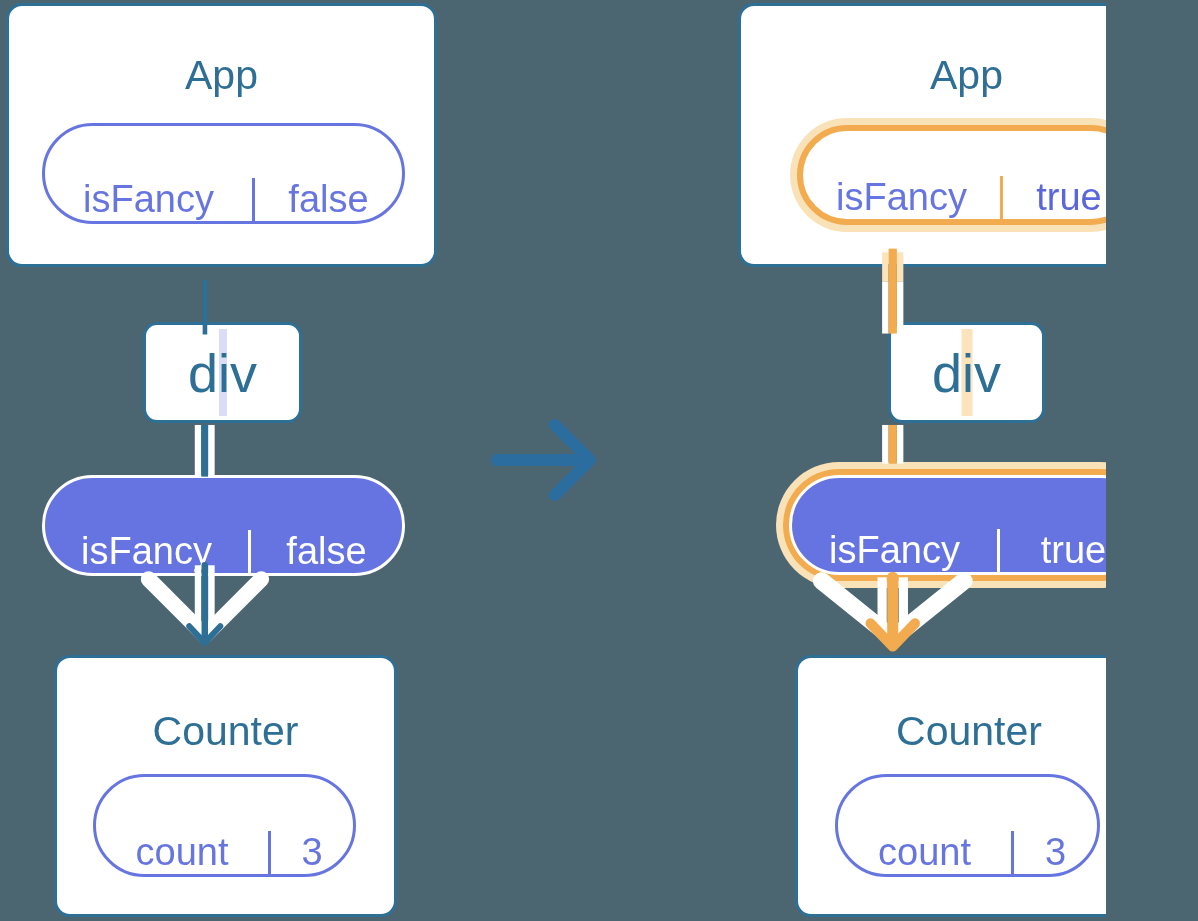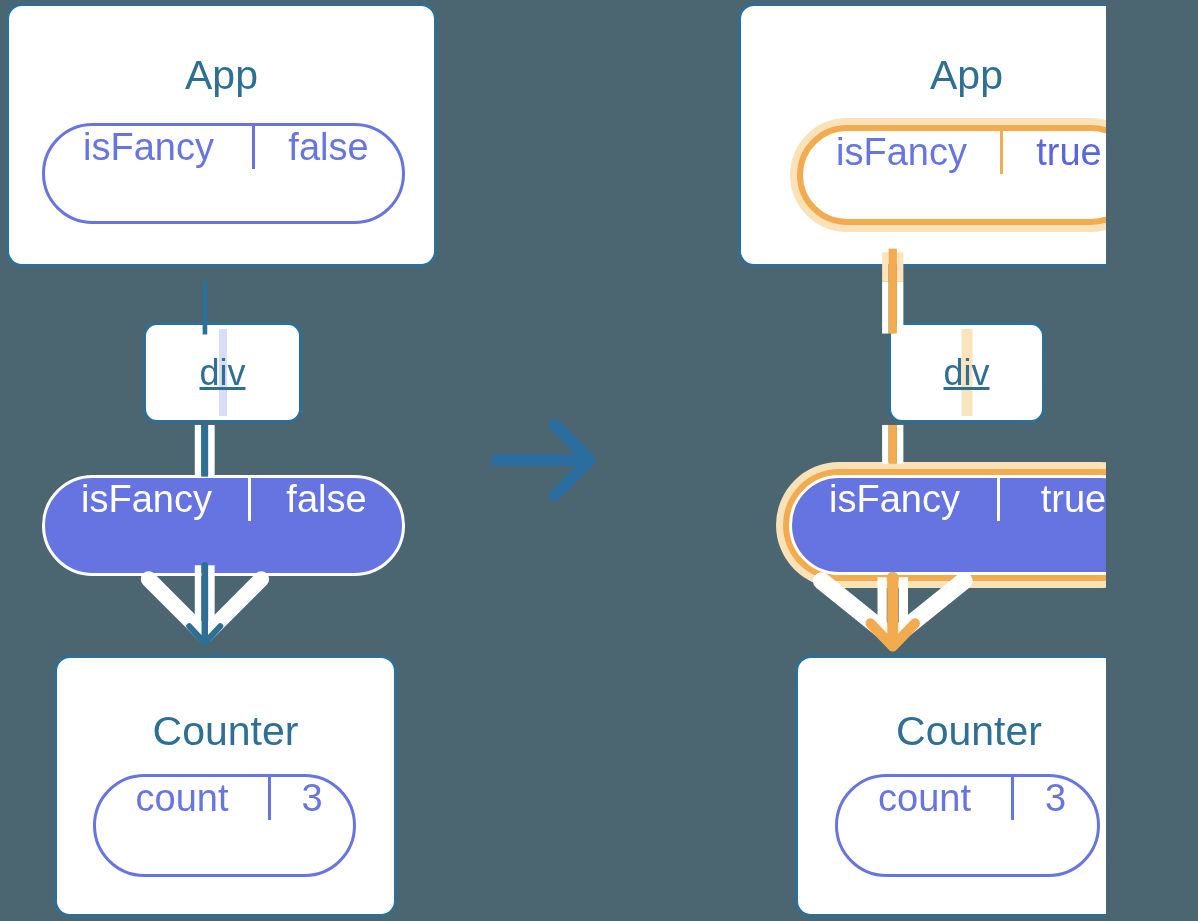--- a/index.html
+++ b/index.html
@@ -11,27 +11,27 @@
   
   .card{
     position:absolute;background:#fff;box-sizing:border-box;
     border:3px solid var(--teal,#2E6F96);border-radius:16px;
   }
   .card-title{
     position:absolute;left:0;right:0;margin:0;text-align:center;
     font-size:41px;font-weight:normal;color:var(--teal,#2E6F96);
   }
   .div-card{border-radius:14px;display:flex;align-items:center;justify-content:center;}
-  .div-label{font-size:36px;color:var(--teal,#2E6F96);position:relative;text-decoration:underline;}
+  .div-label{font-size:54px;color:var(--teal,#2E6F96);position:relative;}
   .stripe{position:absolute;left:50%;transform:translateX(-50%);top:4px;bottom:4px;width:8px;}
   .stripe.lavender{background:var(--lavender,#D9DEF6);}
   .stripe.pale-orange{background:var(--orange-pale,#FBE4BC);width:11px;}
   
   .pill{
-    position:absolute;display:flex;align-items:flex-start;border-radius:999px;
+    position:absolute;display:flex;align-items:flex-end;border-radius:999px;
     box-sizing:border-box;font-size:38px;
   }
   .pill .cell{display:flex;align-items:center;justify-content:center;}
   .pill .cell.key{flex:0 0 auto;}
   .pill .cell.val{flex:1;}
   .outline-purple{background:#fff;border:3px solid var(--purple,#6775E0);color:var(--purple,#6775E0);}
   .outline-purple .key{border-right:3px solid var(--purple,#6775E0);}
   .filled-purple{background:var(--purple-fill,#6674E2);border:3px solid #fff;color:#fff;}
   .filled-purple .key{border-right:3px solid #fff;}
   .filled-purple.glow{box-shadow:0 0 0 6px var(--orange,#F2AB4E),0 0 0 13px var(--orange-glow,#FAE2B8);}

